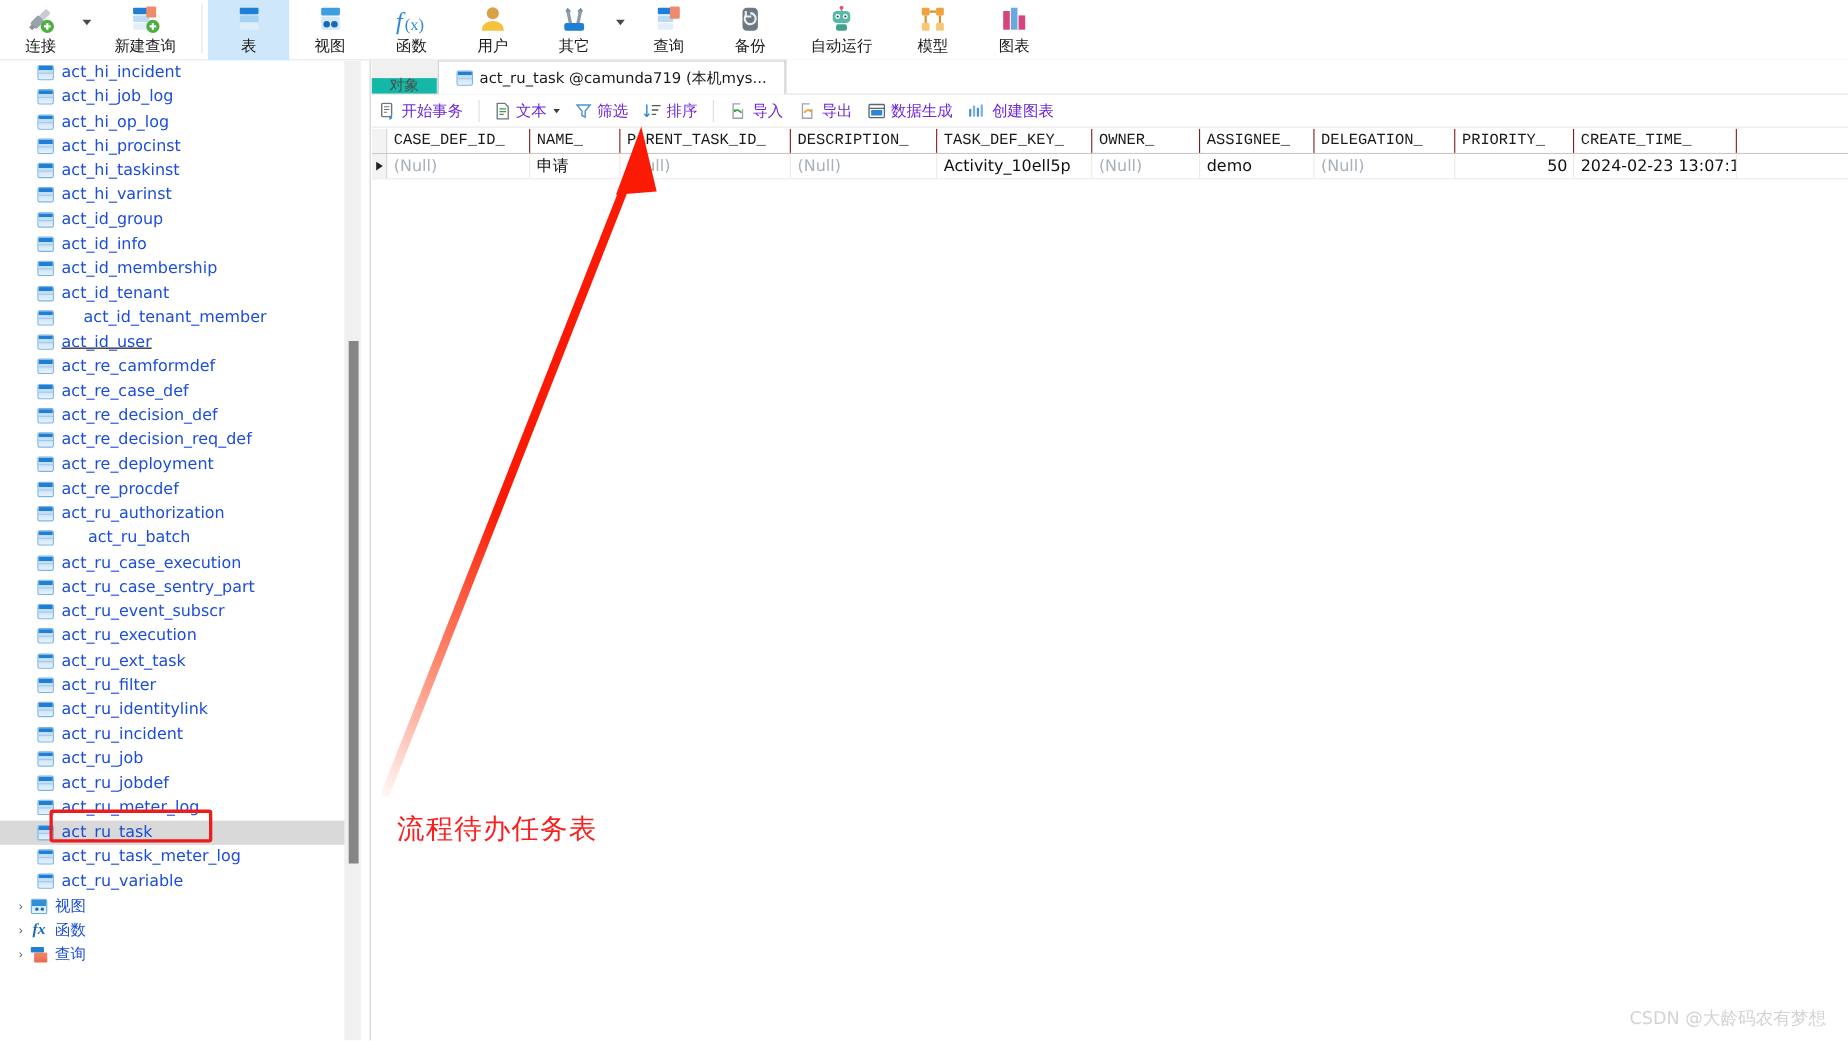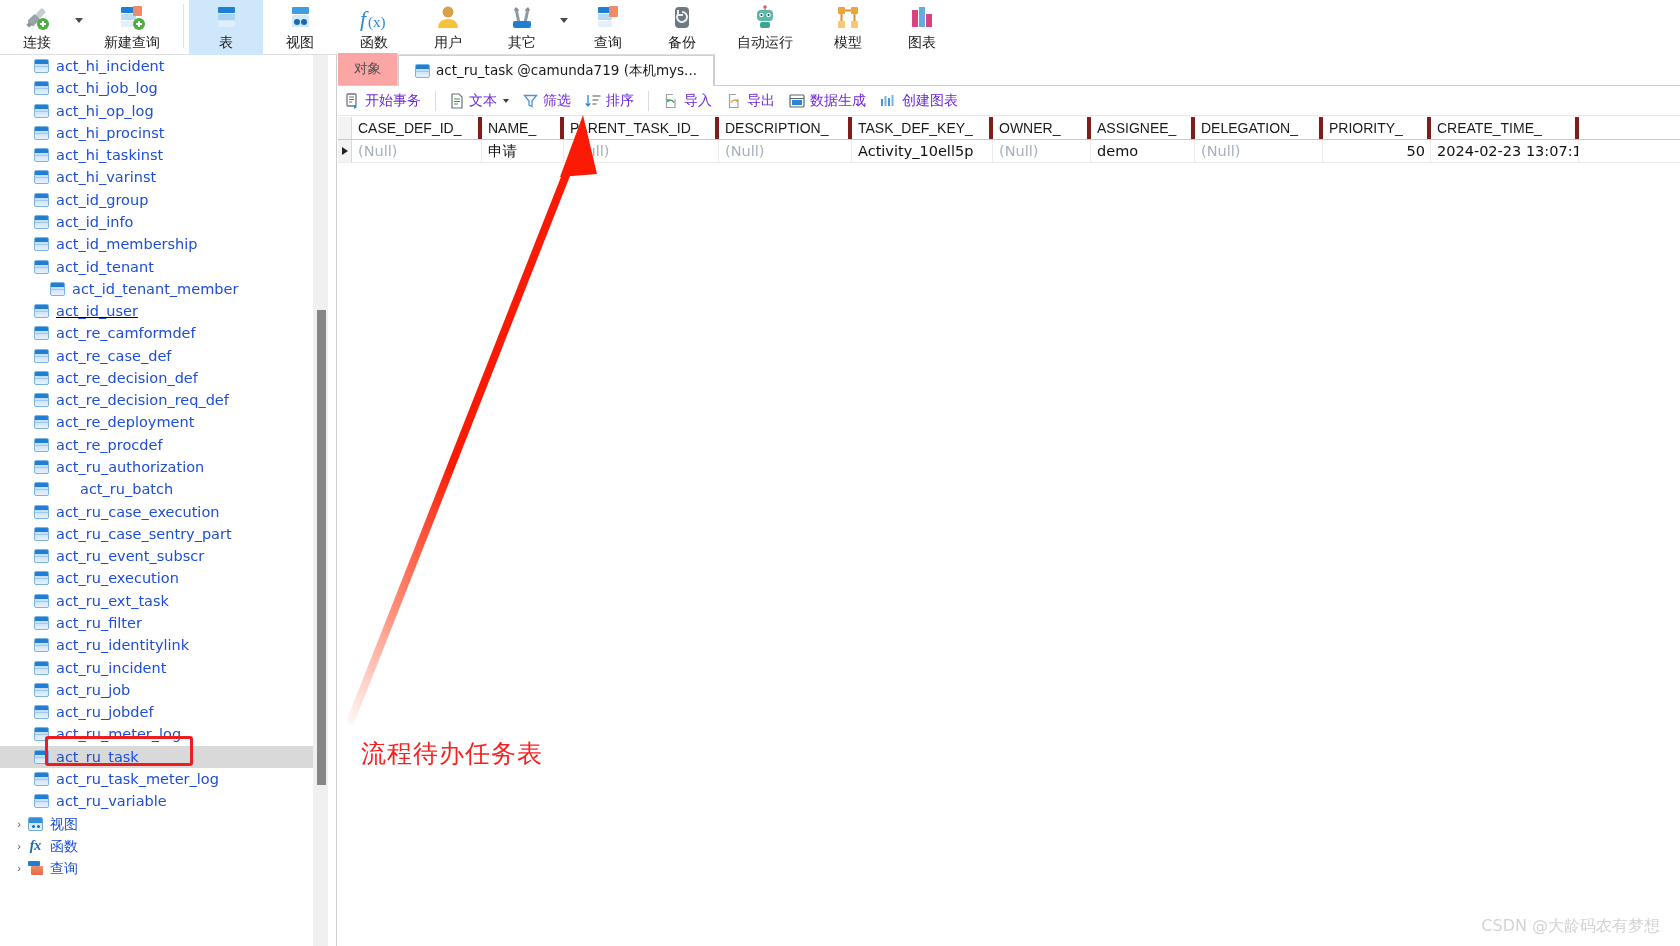--- a/index.html
+++ b/index.html
@@ -146,23 +146,23 @@
   }
 
   
   .tabstrip {
     position: absolute; left: 0; top: 0; width: 1342px; height: 31px;
     background: #f0f0f0;
     border-bottom: 1px solid #cfcfcf;
     display: flex; align-items: flex-end;
   }
   .tab {
-    height: 32px; display: flex; align-items: center;
+    height: 14px; display: flex; align-items: center;
     padding: 0 16px; font-size: 13.5px; color: #4e4e4e;
-    background: #fca5a5; cursor: default; white-space: nowrap;
+    background: #14b8a6; cursor: default; white-space: nowrap;
     font-family: "DejaVu Sans", "Liberation Sans", sans-serif;
     border-right: 1px solid #d6d6d6;
   }
   .tab.active {
     background: #ffffff; color: #1a1a1a;
     border-top: 1px solid #cfcfcf;
     border-left: 1px solid #cfcfcf;
     border-right: 1px solid #cfcfcf;
     height: 31px; margin-bottom: -1px;
   }
@@ -195,24 +195,24 @@
   }
   .grid-head {
     display: flex; height: 23px; background: #ffffff;
     border-bottom: 1px solid #c8c8c8;
   }
   .gutter {
     width: 14px; flex: 0 0 14px; background: #f3f3f3;
     border-right: 1px solid #d8d8d8;
   }
   .hc {
-    border-right: 4px solid #7f1d1d;
+    border-right: 1px solid #7f1d1d;
     font-size: 14px; color: #1a1a1a; line-height: 22px;
     padding-left: 6px; white-space: nowrap; overflow: hidden;
-    font-family: Liberation Sans, sans-serif;
+    font-family: Liberation Mono, monospace;
     cursor: default;
   }
   .grid-row { display: flex; height: 23px; border-bottom: 1px solid #ebebeb; }
   .rowsel {
     width: 14px; flex: 0 0 14px; background: #f3f3f3;
     border-right: 1px solid #d8d8d8;
     display: flex; align-items: center; justify-content: center;
   }
   .rowsel .arr {
     width: 0; height: 0;
@@ -445,21 +445,21 @@
           <span class="tree-lbl">act_id_info</span>
         </div>
         <div class="tree-row" style="top: 178.24px; position: absolute; left: 0px; width: 320px;">
           <span class="tbl-ic"></span>
           <span class="tree-lbl">act_id_membership</span>
         </div>
         <div class="tree-row" style="top: 200.52px; position: absolute; left: 0px; width: 320px;">
           <span class="tbl-ic"></span>
           <span class="tree-lbl">act_id_tenant</span>
         </div>
-        <div class="tree-row" style="top: 222.8px; position: absolute; left: 16px; width: 320px;">
+        <div class="tree-row" style="top: 222.8px; position: absolute; left: 0px; width: 320px; gap: 20px;">
           <span class="tbl-ic"></span>
           <span class="tree-lbl">act_id_tenant_member</span>
         </div>
         <div class="tree-row" style="top: 245.08px; position: absolute; left: 0px; width: 320px; text-decoration: underline;">
           <span class="tbl-ic"></span>
           <span class="tree-lbl">act_id_user</span>
         </div>
         <div class="tree-row" style="top: 267.36px; position: absolute; left: 0px; width: 320px;">
           <span class="tbl-ic"></span>
           <span class="tree-lbl">act_re_camformdef</span>

